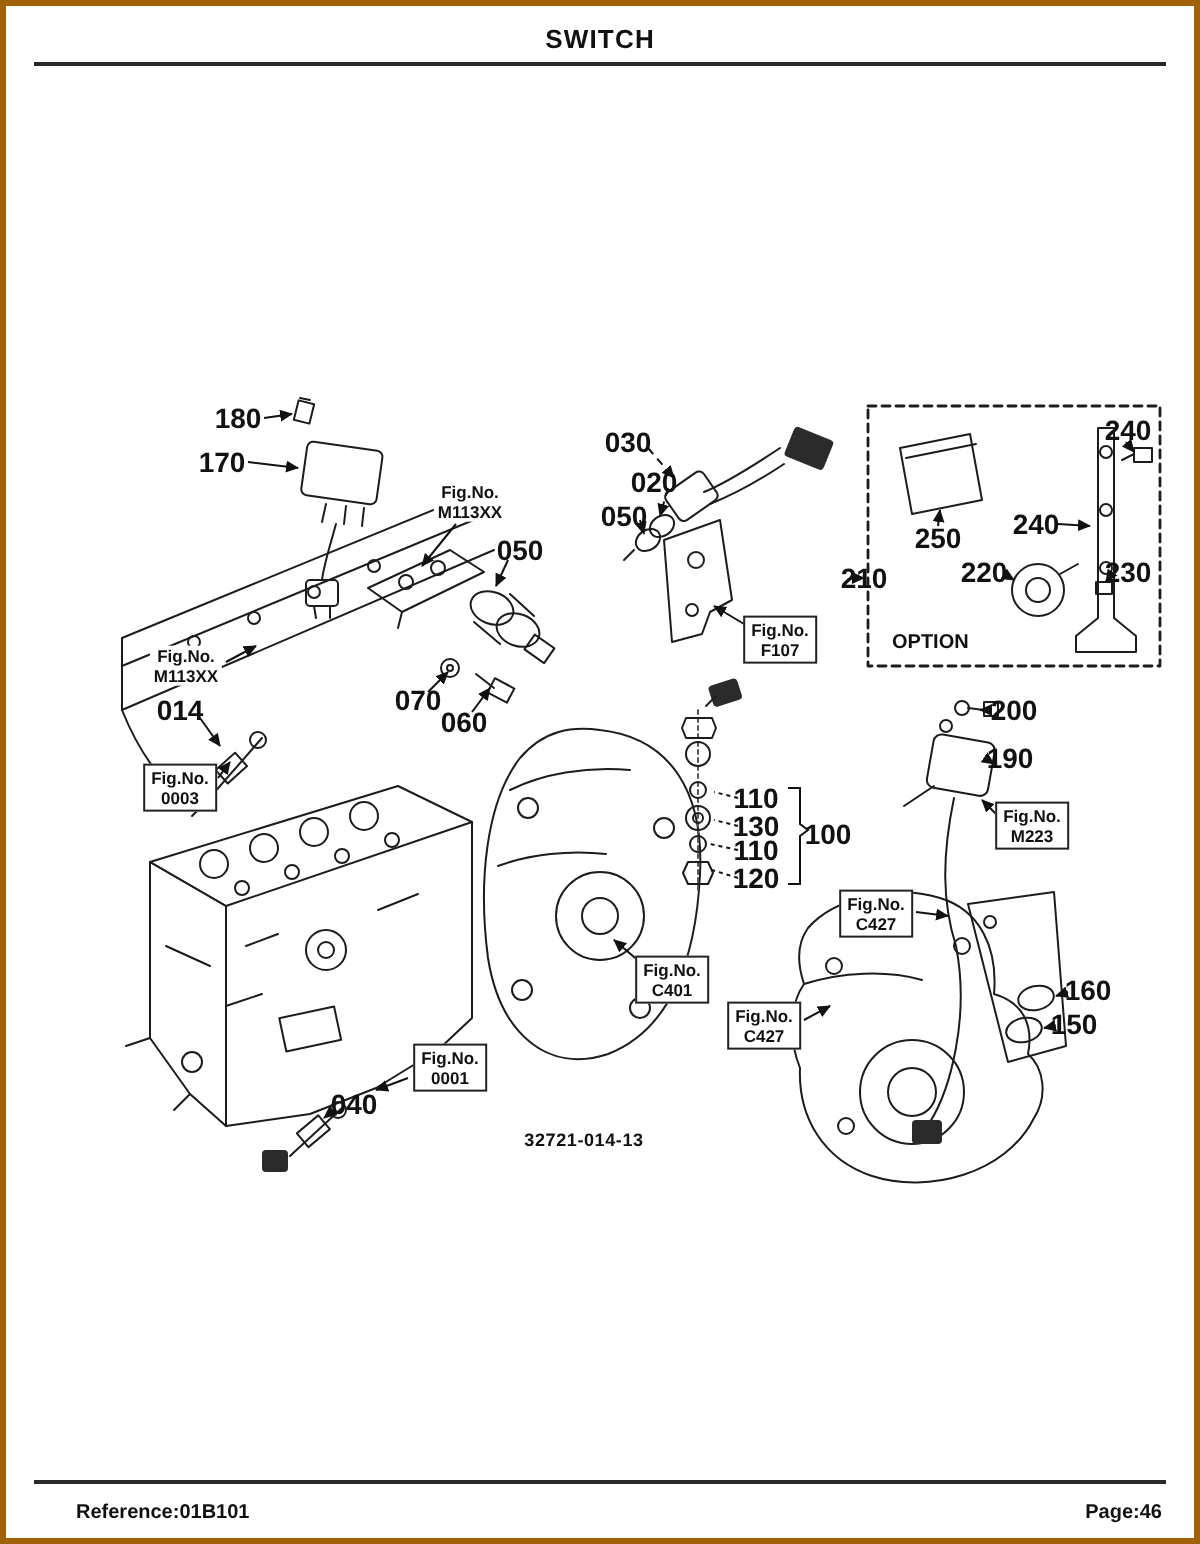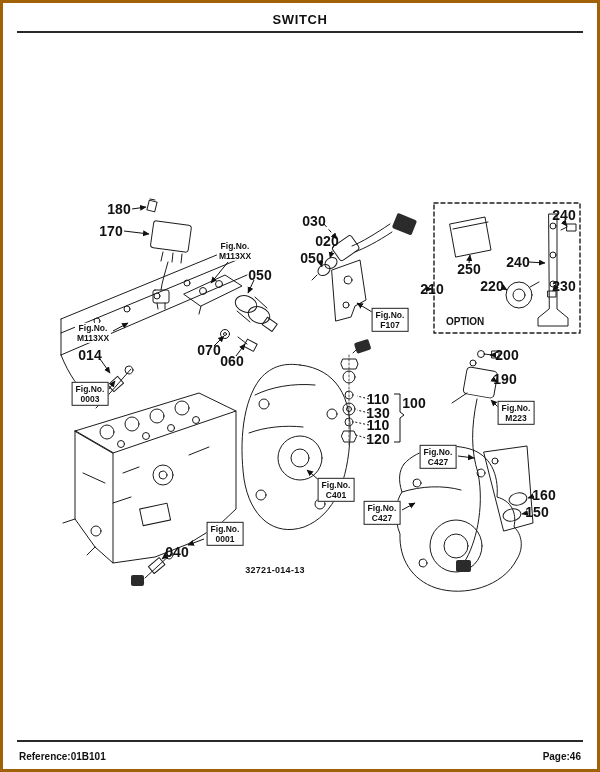--- a/index.html
+++ b/index.html
@@ -9,21 +9,21 @@
     font-family: "Liberation Sans", sans-serif; color: #111;
     border: 3px solid #a16207; overflow: hidden; text-decoration: underline;
   }
   .page-title {
     position: absolute; top: 9px; left: 0; width: 100%; text-align: center;
     font-size: 13px; font-weight: bold; letter-spacing: 0.6px;
   }
   .rule { position: absolute; left: 14px; right: 14px; height: 0; border-top: 2px solid #2a2a2a; }
   .rule.top { top: 28px; }
   .rule.bottom { bottom: 27px; }
-  .footer-text { position: absolute; bottom: 7px; font-size: 10px; font-weight: bold; }
+  .footer-text { position: absolute; bottom: 7px; font-size: 10px; font-weight: bold; margin-left: 19px; }
   .footer-text.left { left: 16px; }
   .footer-text.right { right: 16px; padding-left: 26px; }
   .artwork { position: absolute; left: 0; top: 0; }
   .callout {
     position: absolute; transform: translate(-50%,-50%);
     font-size: 14px; font-weight: bold; white-space: nowrap; background: transparent;
   }
   .figlabel {
     position: absolute; transform: translate(-50%,-50%);
     display: flex; flex-direction: column; align-items: center;
@@ -284,21 +284,21 @@
   <div class="callout" style="left:466px;top:266px">250</div>
   <div class="callout" style="left:561px;top:212px">240</div>
   <div class="callout" style="left:515px;top:259px">240</div>
   <div class="callout" style="left:489px;top:283px">220</div>
   <div class="callout" style="left:561px;top:283px">230</div>
   <div class="callout" style="left:87px;top:352px">014</div>
   <div class="callout" style="left:375px;top:396px">110</div>
   <div class="callout" style="left:375px;top:410px">130</div>
   <div class="callout" style="left:375px;top:422px">110</div>
   <div class="callout" style="left:375px;top:436px">120</div>
-  <div class="callout" style="left:411px;top:400px">100</div>
+  <div class="callout" style="left:411px;top:414px">100</div>
   <div class="callout" style="left:504px;top:352px">200</div>
   <div class="callout" style="left:502px;top:376px">190</div>
   <div class="callout" style="left:541px;top:492px">160</div>
   <div class="callout" style="left:534px;top:509px">150</div>
   <div class="callout" style="left:174px;top:549px">040</div>
 
   <div class="figlabel" style="left:232px;top:248px">
     <span>Fig.No.</span>
     <span>M113XX</span>
   </div>
@@ -329,19 +329,19 @@
   <div class="figlabel boxed" style="left:379px;top:510px">
     <span>Fig.No.</span>
     <span>C427</span>
   </div>
   <div class="figlabel boxed" style="left:222px;top:531px">
     <span>Fig.No.</span>
     <span>0001</span>
   </div>
 
   <div class="option-label" style="left:443px;top:313px">OPTION</div>
-  <div class="drawing-number" style="left:272px;top:567px">32721-014-13</div>
+  <div class="drawing-number" style="left:289px;top:567px">32721-014-13</div>
 
   <div class="rule bottom"></div>
   <div class="footer-text left">Reference:01B101</div>
   <div class="footer-text right">Page:46</div>
 
 </div>
 
 </body></html>

